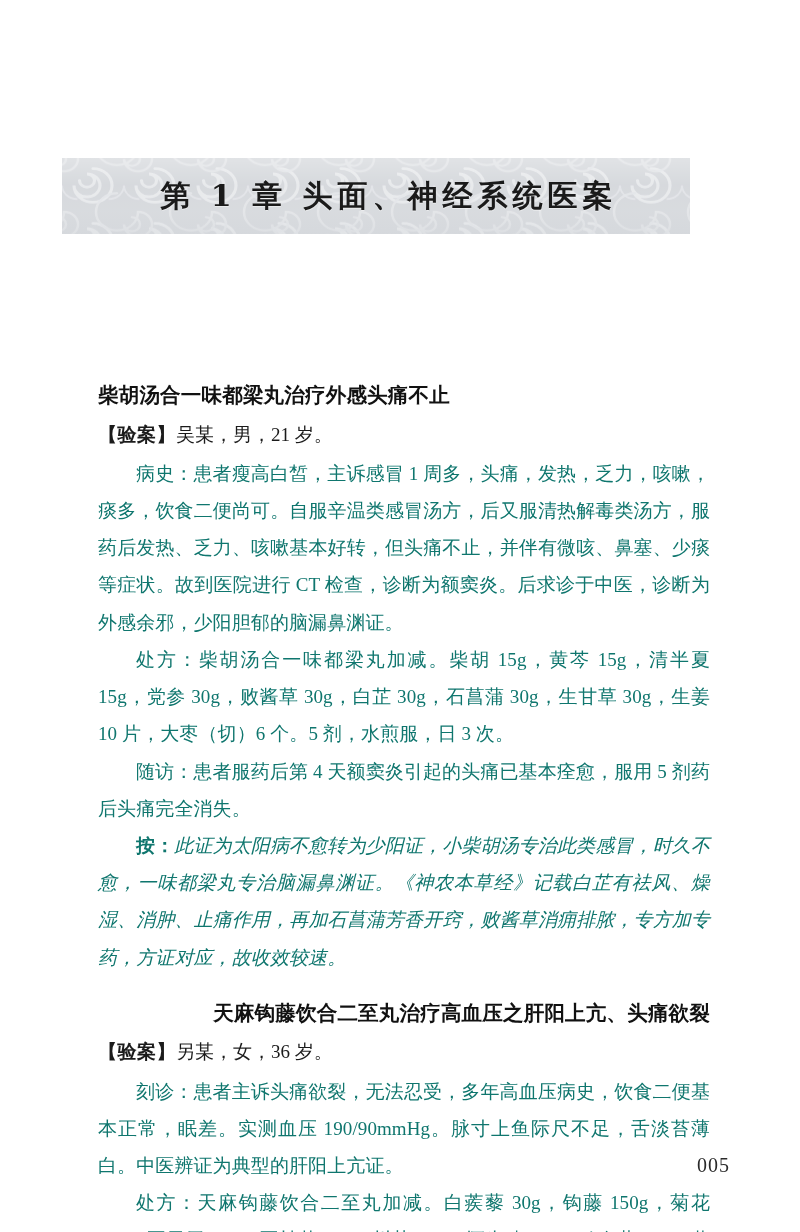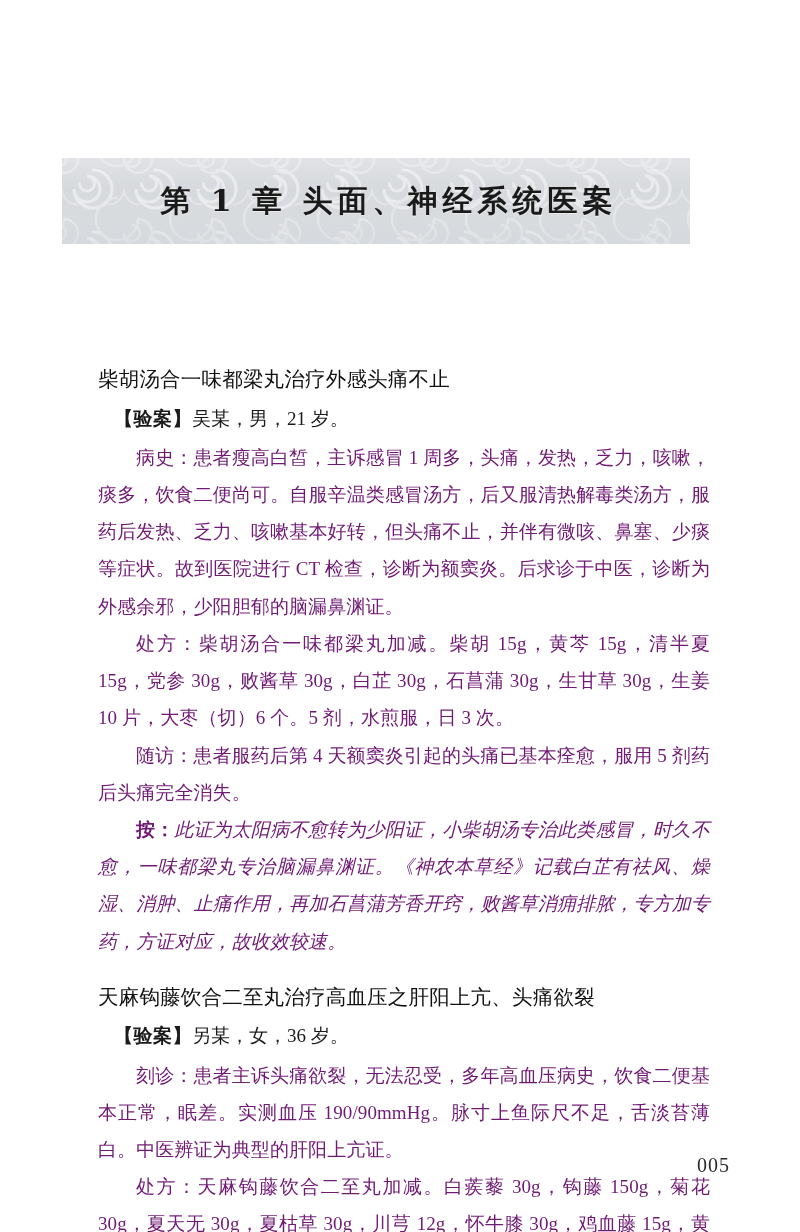--- a/index.html
+++ b/index.html
@@ -22,21 +22,21 @@
     width: 800px;
     height: 1232px;
   }
 
   
   .chapter-banner {
     position: absolute;
     left: 62px;
     top: 158px;
     width: 628px;
-    height: 86px;
+    height: 76px;
     background-color: #d6d9dd;
     overflow: hidden;
   }
   .banner-pattern {
     position: absolute;
     inset: 0;
     width: 100%;
     height: 100%;
     opacity: 0.92;
   }
@@ -70,40 +70,41 @@
   
   .content {
     position: absolute;
     left: 98px;
     top: 366px;
     width: 612px;
   }
 
   .section-heading {
     font-family: "DejaVu Sans", "Liberation Sans", sans-serif;
-    font-weight: 400;
+    font-weight: 700;
     font-size: 20.5px;
     line-height: 1.35;
     color: #111111;
     letter-spacing: 0.2px;
-    margin: 0 0 6px 0;
+    margin: 16px 0 6px 0;
   }
   .section-heading.second {
     margin-top: 24px;
+    text-align: right;
   }
 
   p.para {
     margin: 0;
     font-size: 19px;
     line-height: 37.2px;
     text-align: justify;
     text-justify: inter-ideograph;
     text-indent: 2em;
     letter-spacing: 0.1px;
-    color: #701a75;
+    color: #0f766e;
     font-family: "Liberation Serif", "DejaVu Serif", serif;
   }
 
   
   .lead {
     font-family: "DejaVu Sans", "Liberation Sans", sans-serif;
     font-weight: 700;
   }
   p.para.kai-para {
     font-family: "DejaVu Serif", "Liberation Serif", serif;
@@ -119,21 +120,20 @@
     margin: 0 0 2px 0;
     font-size: 19px;
     line-height: 37.2px;
     text-indent: 0;
     font-family: "Liberation Serif", "DejaVu Serif", serif;
   }
   .case-line .tag {
     font-family: "DejaVu Sans", "Liberation Sans", sans-serif;
     font-weight: 700;
     letter-spacing: 0.5px;
-    margin-left: 16px;
   }
 
   
   .page-number {
     position: absolute;
     right: 70px;
     bottom: 55px;
     font-size: 20px;
     letter-spacing: 1px;
     color: #2a2a2a;

